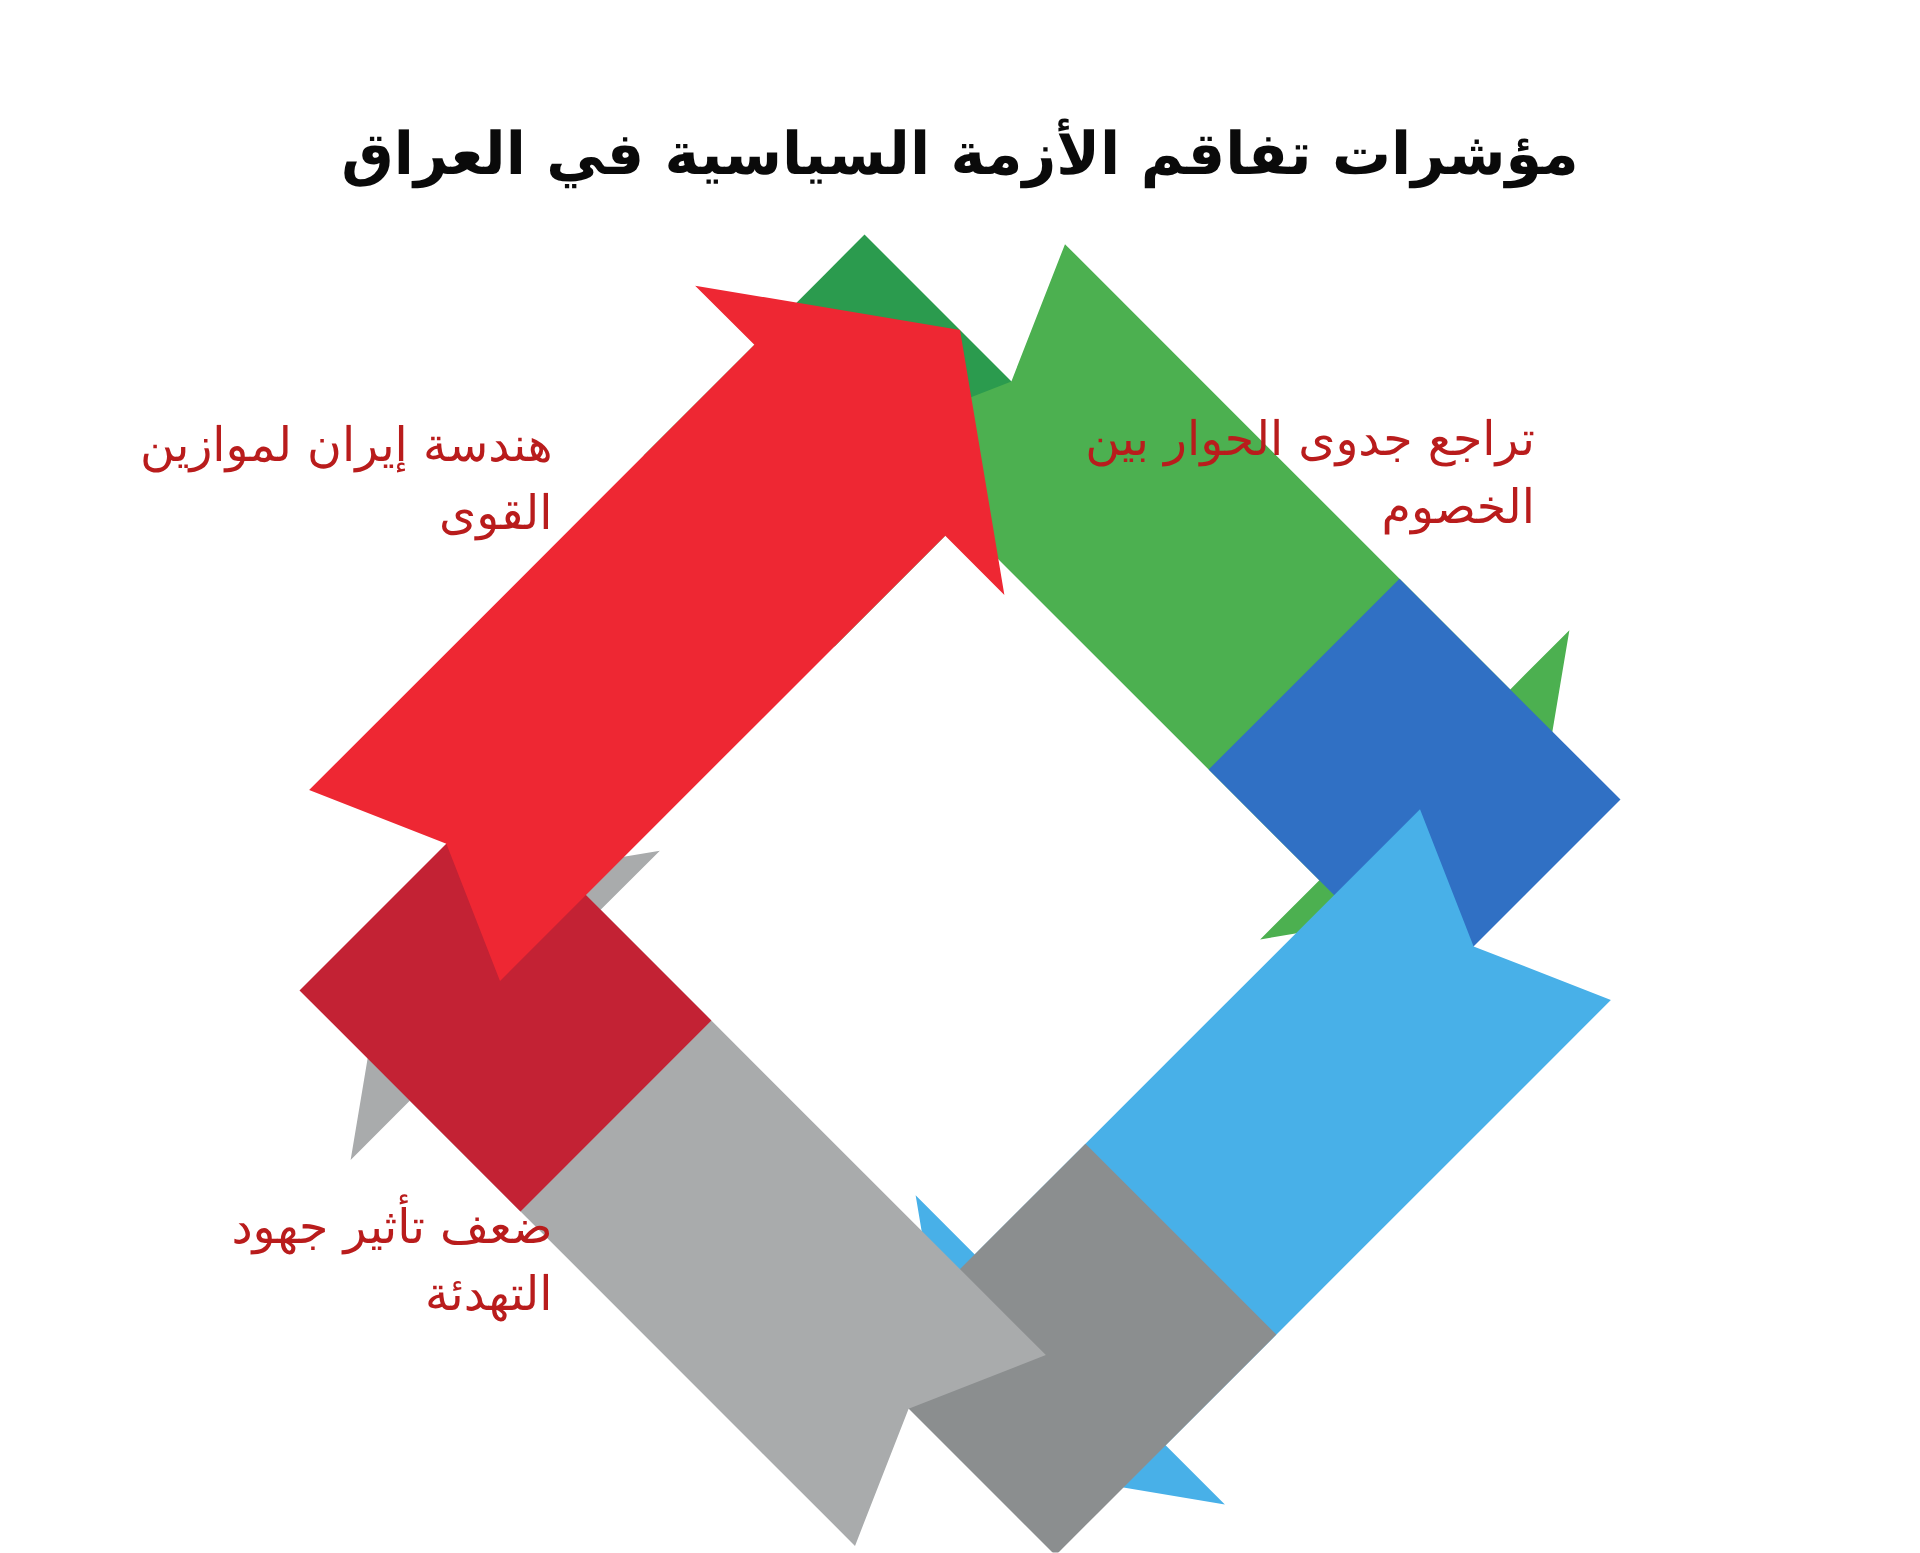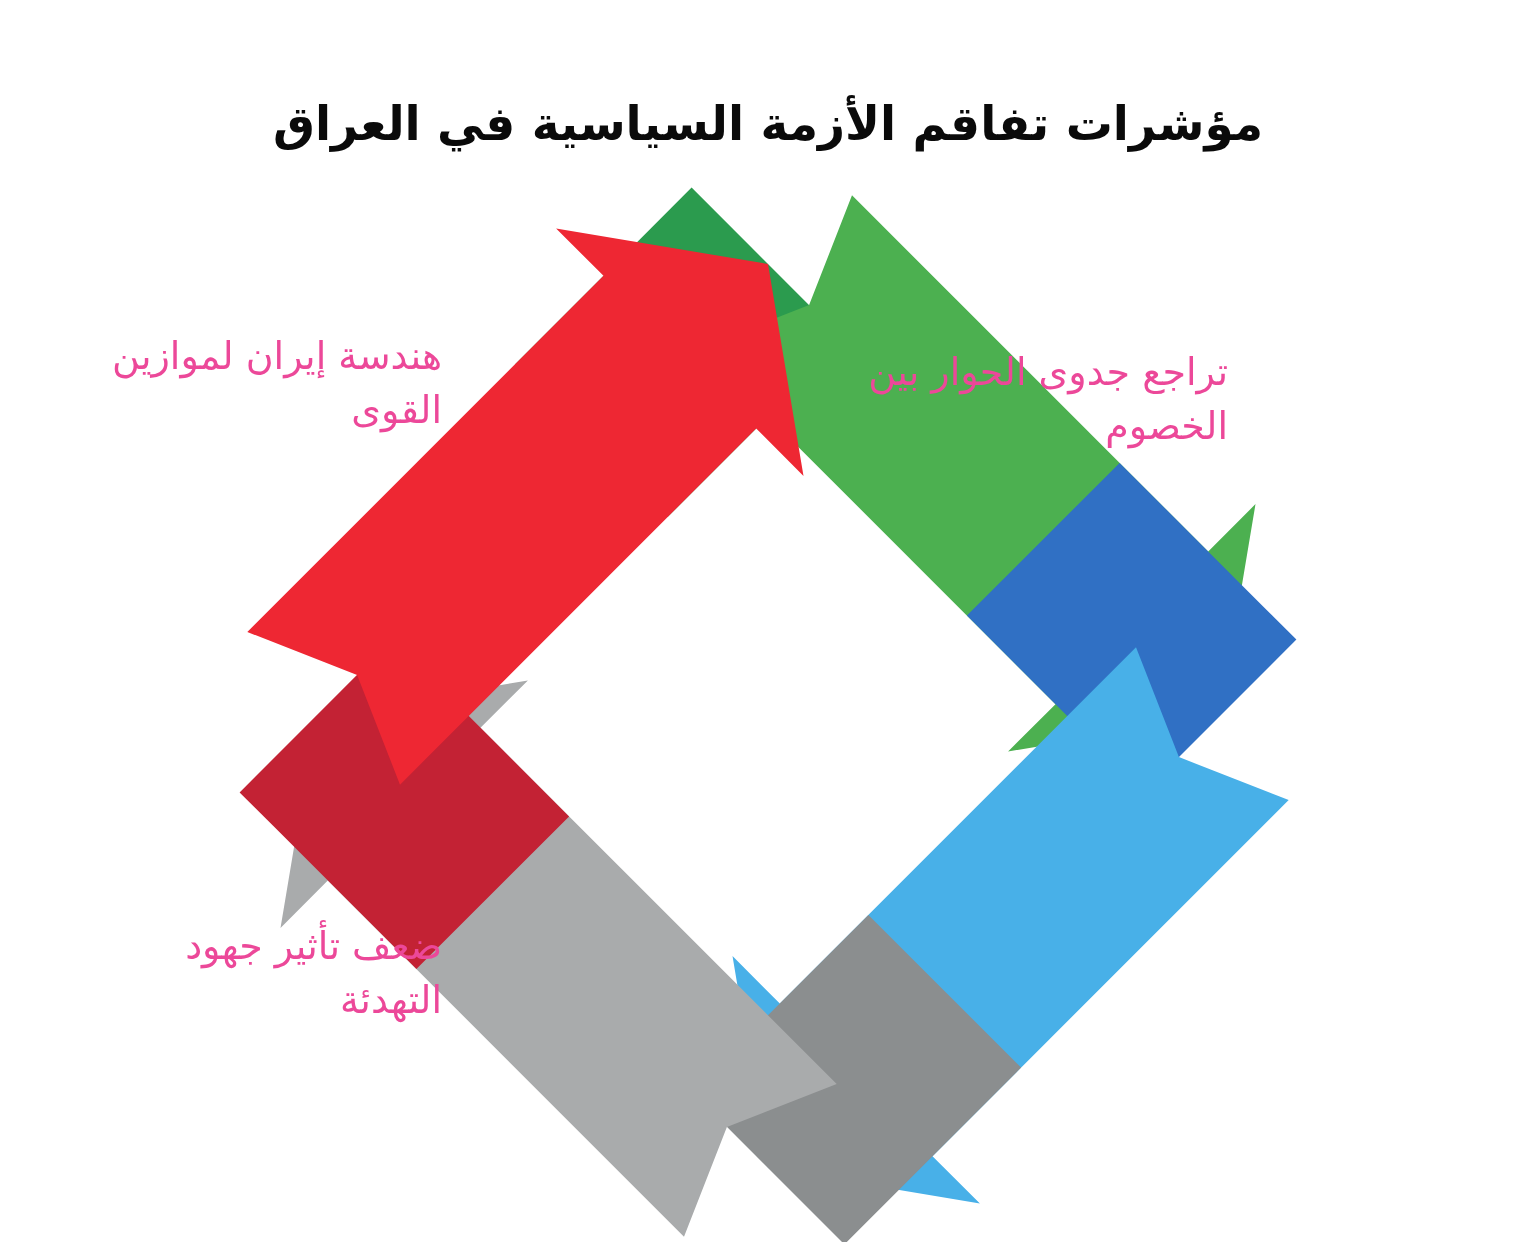--- a/index.html
+++ b/index.html
@@ -45,41 +45,40 @@
     top: 0;
     width: 1536px;
     height: 1242px;
   }
 
   
   .cycle-label {
     position: absolute;
     direction: rtl;
     unicode-bidi: embed;
-    color: #ec4899;
+    color: #b91c1c;
     font-size: 38px;
     line-height: 1.42;
     font-weight: normal;
     white-space: pre-line;
   }
   .label-tr {           
     top: 325px;
     right: 92px;
     width: 400px;
     text-align: right;
-    margin-top: 21px;
   }
   .label-br {           
     top: 945px;
     right: 92px;
     width: 400px;
     text-align: right;
   }
   .label-bl {           
-    top: 920px;
+    top: 955px;
     left: 92px;
     width: 350px;
     text-align: right;
   }
   .label-tl {           
     top: 330px;
     left: 92px;
     width: 350px;
     text-align: right;
   }

